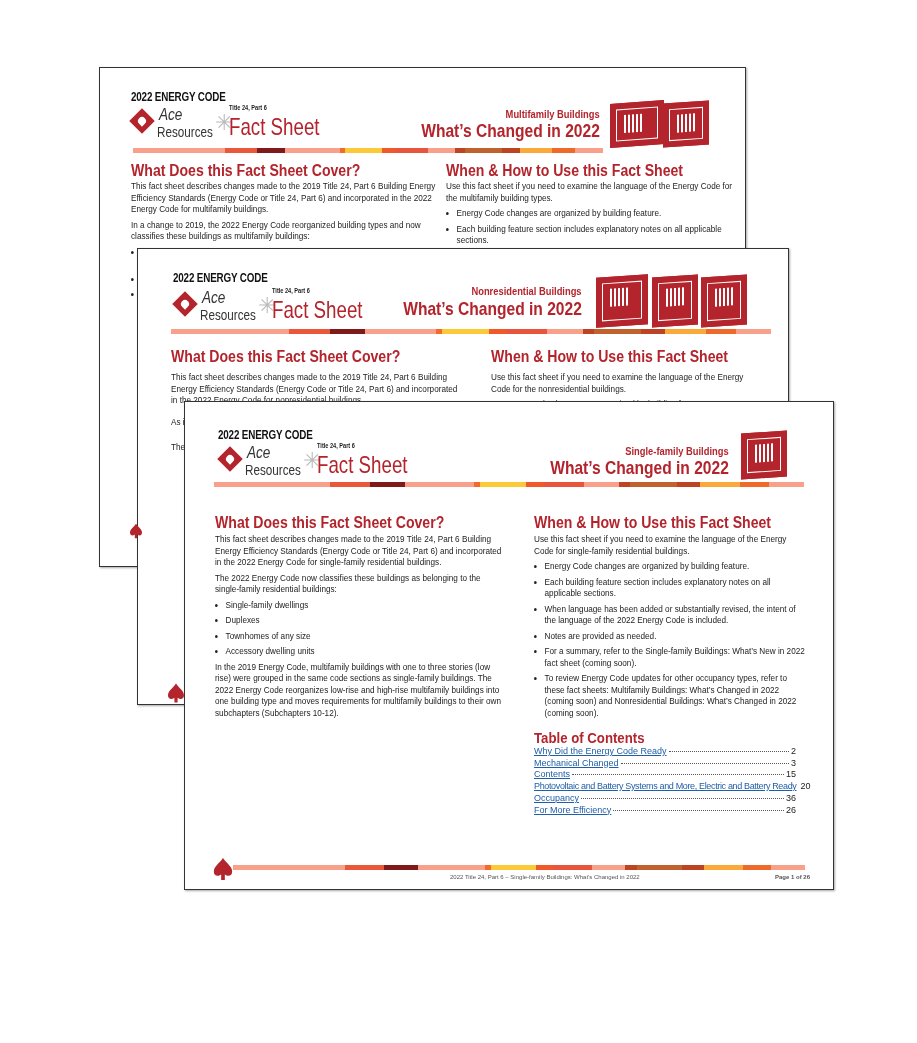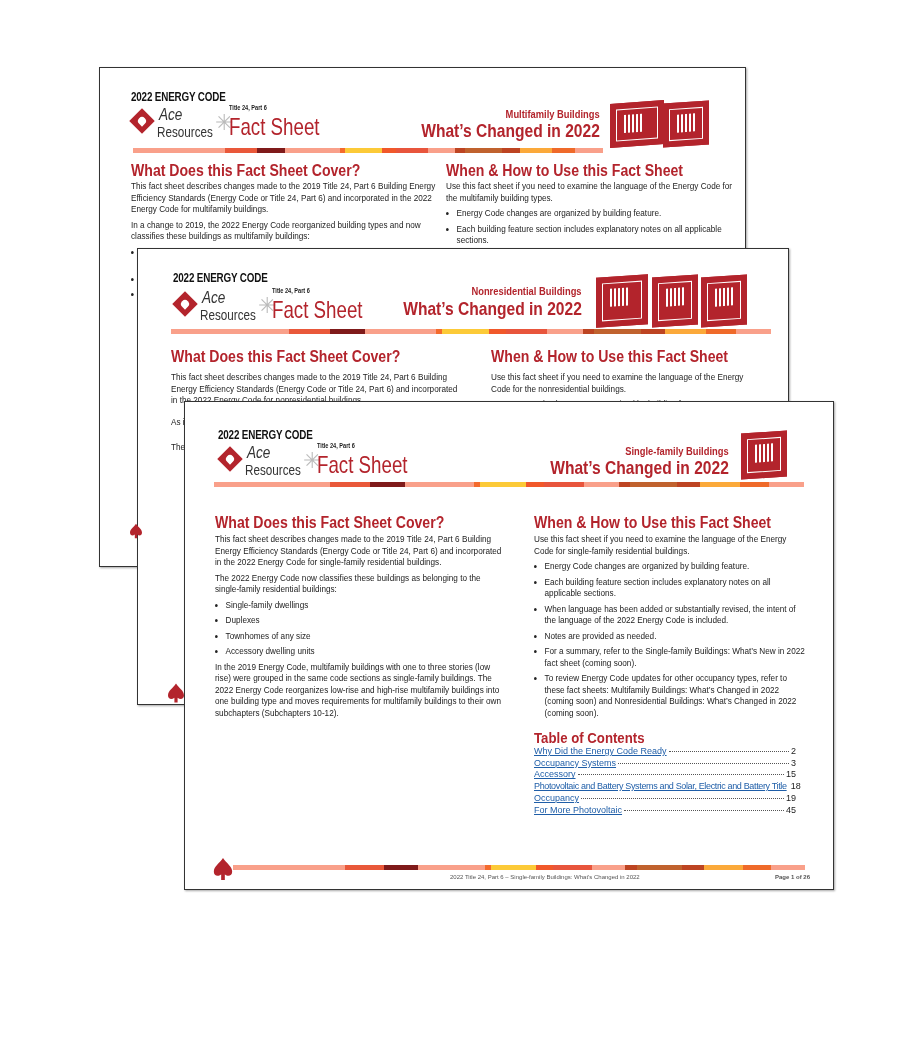--- a/index.html
+++ b/index.html
@@ -205,43 +205,43 @@
   </div>
 
   <div class="toc-title" style="left:349px;top:327px;">Table of Contents</div>
   <div class="toc" style="left:349px;top:344px;width:262px;">
     <div class="toc-row">
         <a>Why Did the Energy Code Ready</a>
         <span class="dots"></span>
         <span class="num">2</span>
       </div>
     <div class="toc-row">
-        <a>Occupancy Systems</a>
+        <a>Mechanical Changed</a>
         <span class="dots"></span>
         <span class="num">3</span>
       </div>
     <div class="toc-row">
-        <a>Accessory</a>
+        <a>Contents</a>
         <span class="dots"></span>
         <span class="num">15</span>
       </div>
     <div class="toc-row">
-        <a style="letter-spacing:-0.35px">Photovoltaic and Battery Systems and Solar, Electric and Battery Title</a>
-        <span class="dots"></span>
-        <span class="num">18</span>
+        <a style="letter-spacing:-0.35px">Photovoltaic and Battery Systems and More, Electric and Battery Ready</a>
+        <span class="dots"></span>
+        <span class="num">20</span>
       </div>
     <div class="toc-row">
         <a>Occupancy</a>
         <span class="dots"></span>
-        <span class="num">19</span>
-      </div>
-    <div class="toc-row">
-        <a>For More Photovoltaic</a>
-        <span class="dots"></span>
-        <span class="num">45</span>
+        <span class="num">36</span>
+      </div>
+    <div class="toc-row">
+        <a>For More Efficiency</a>
+        <span class="dots"></span>
+        <span class="num">26</span>
       </div>
   </div>
 
   <svg class="spade" style="left:28px;top:456px;" viewBox="0 0 20 24">
     <path d="M10 0 C6 6 0 9 0 15 C0 19 4 21 8 18 L8 24 L12 24 L12 18 C16 21 20 19 20 15 C20 9 14 6 10 0 Z" fill="#b3242c"></path>
   </svg>
   <div class="rule" style="left:48px;top:463px;width:572px;">
       <span style="background: rgb(249, 160, 138); width: 19.6078%;"></span>
       <span style="background: rgb(233, 88, 58); width: 6.86275%;"></span>
       <span style="background: rgb(127, 26, 26); width: 5.88235%;"></span>

